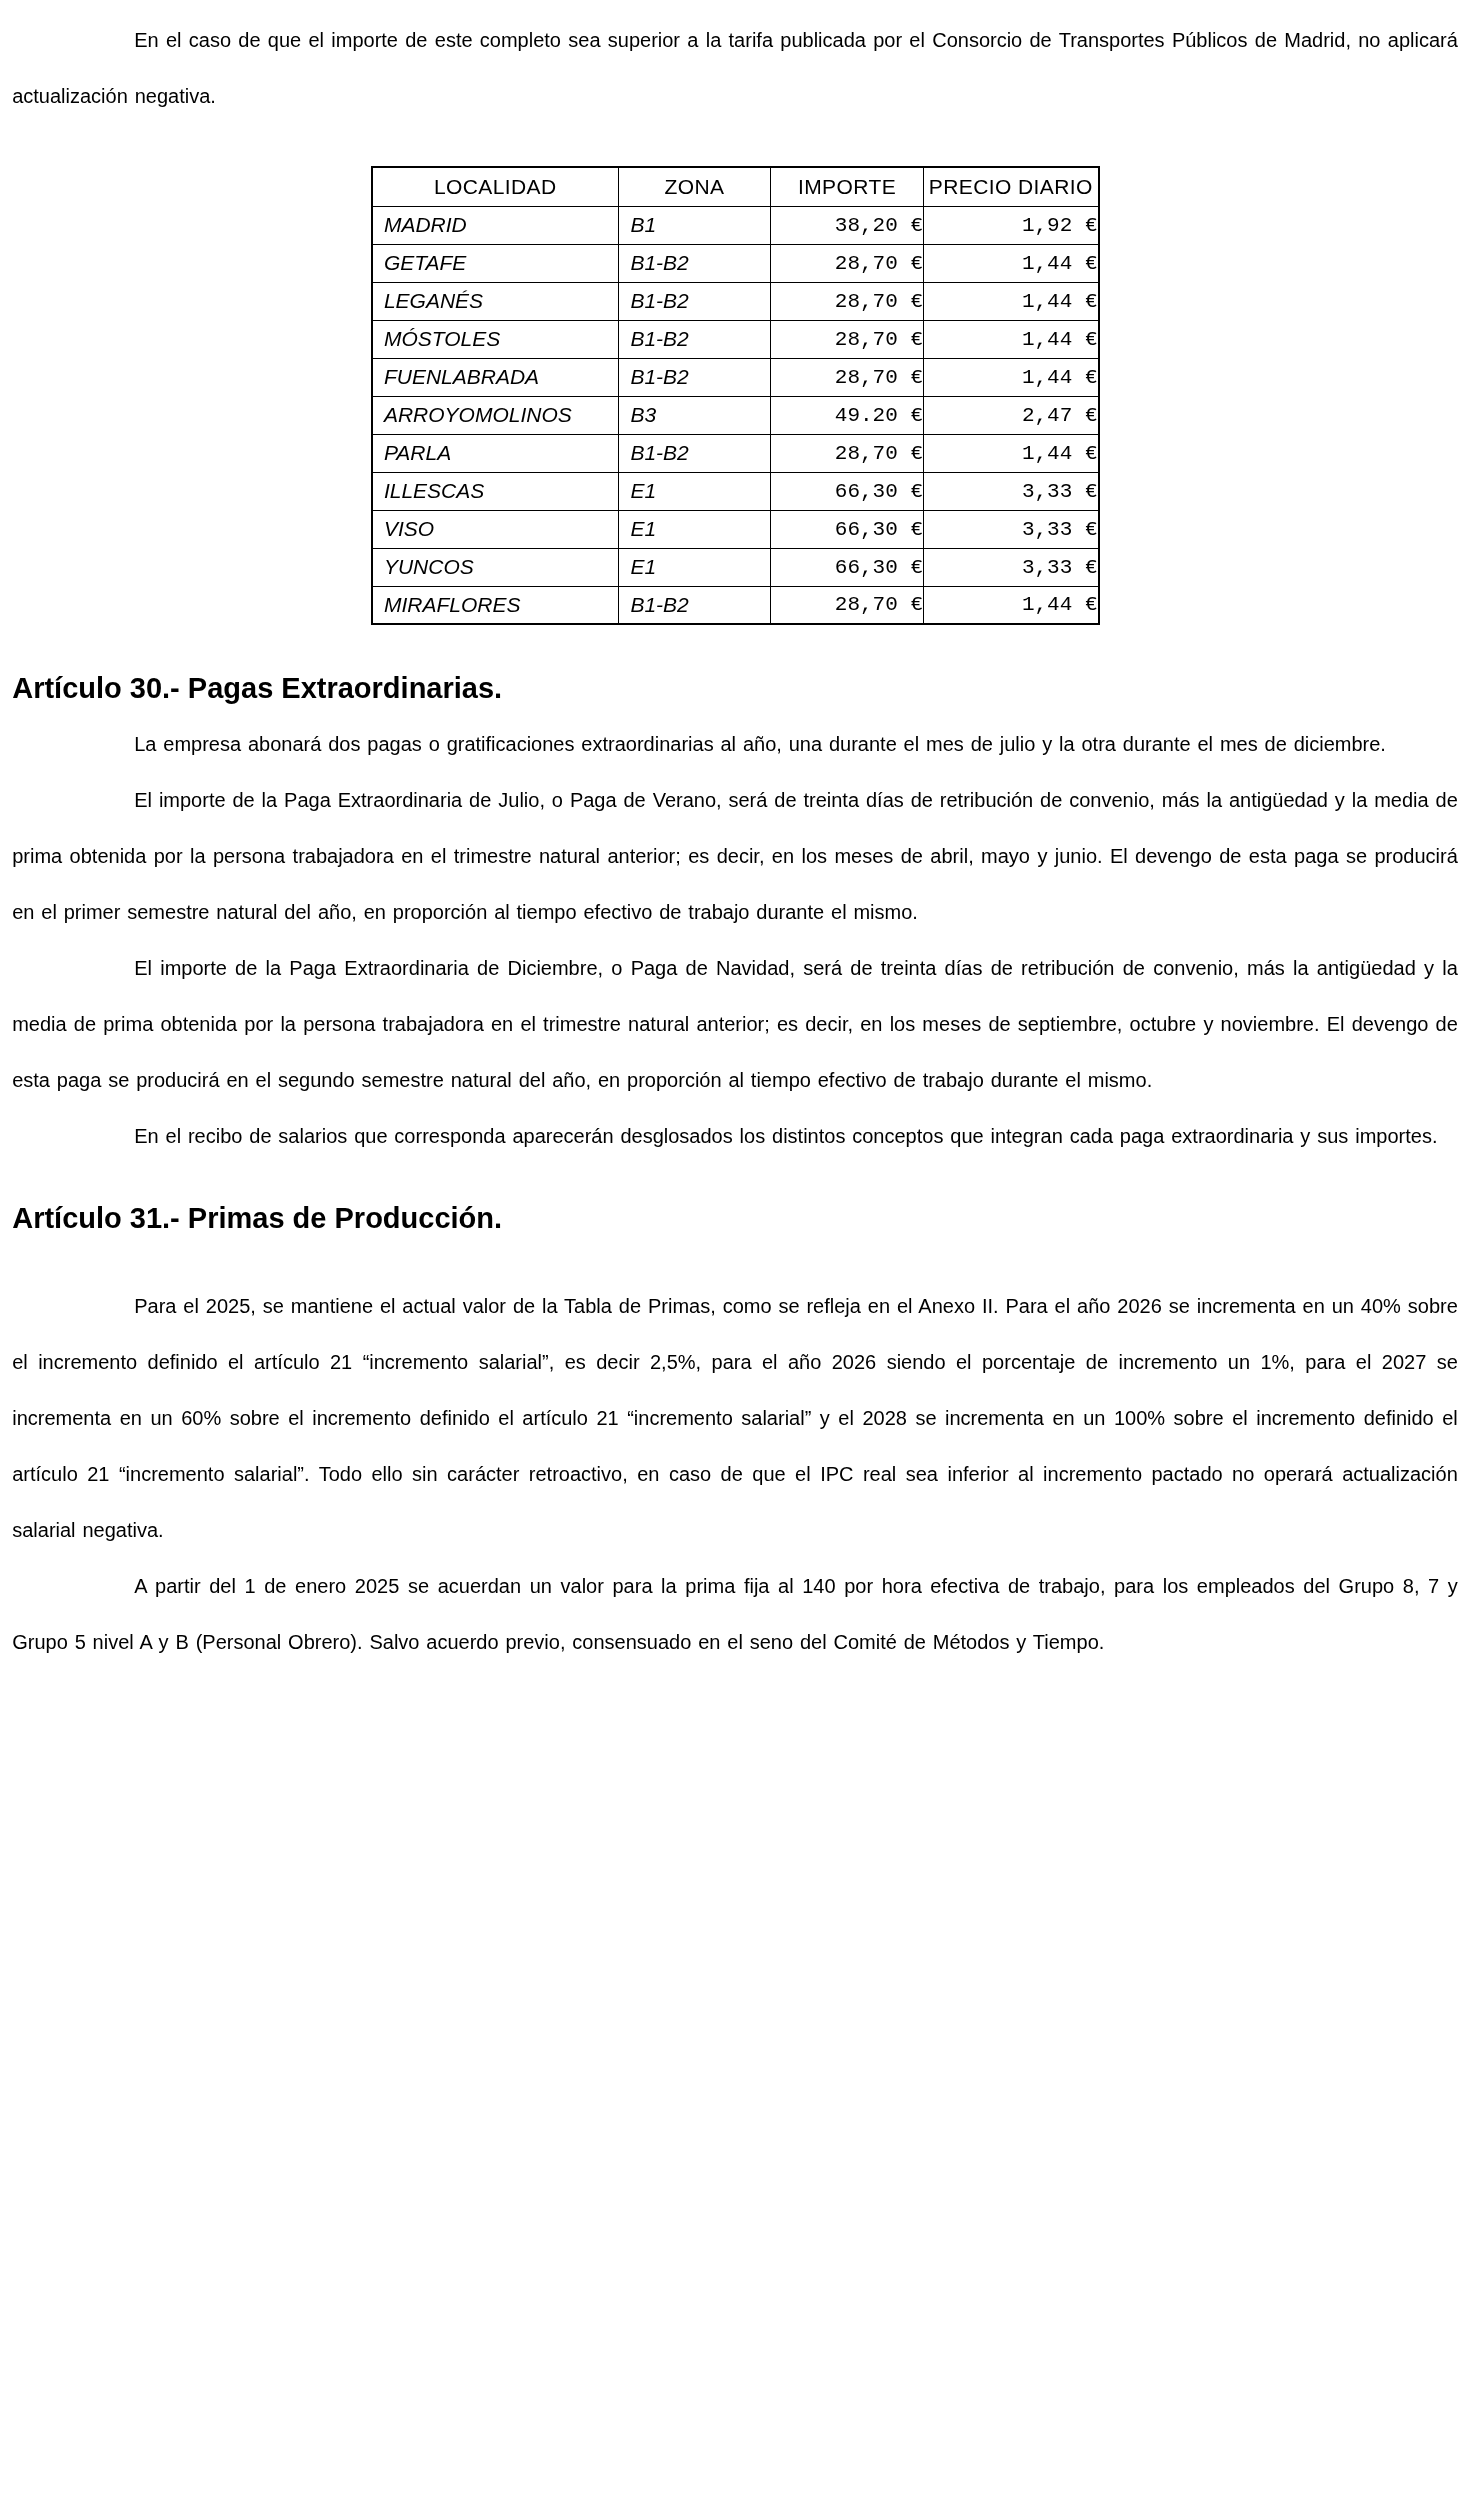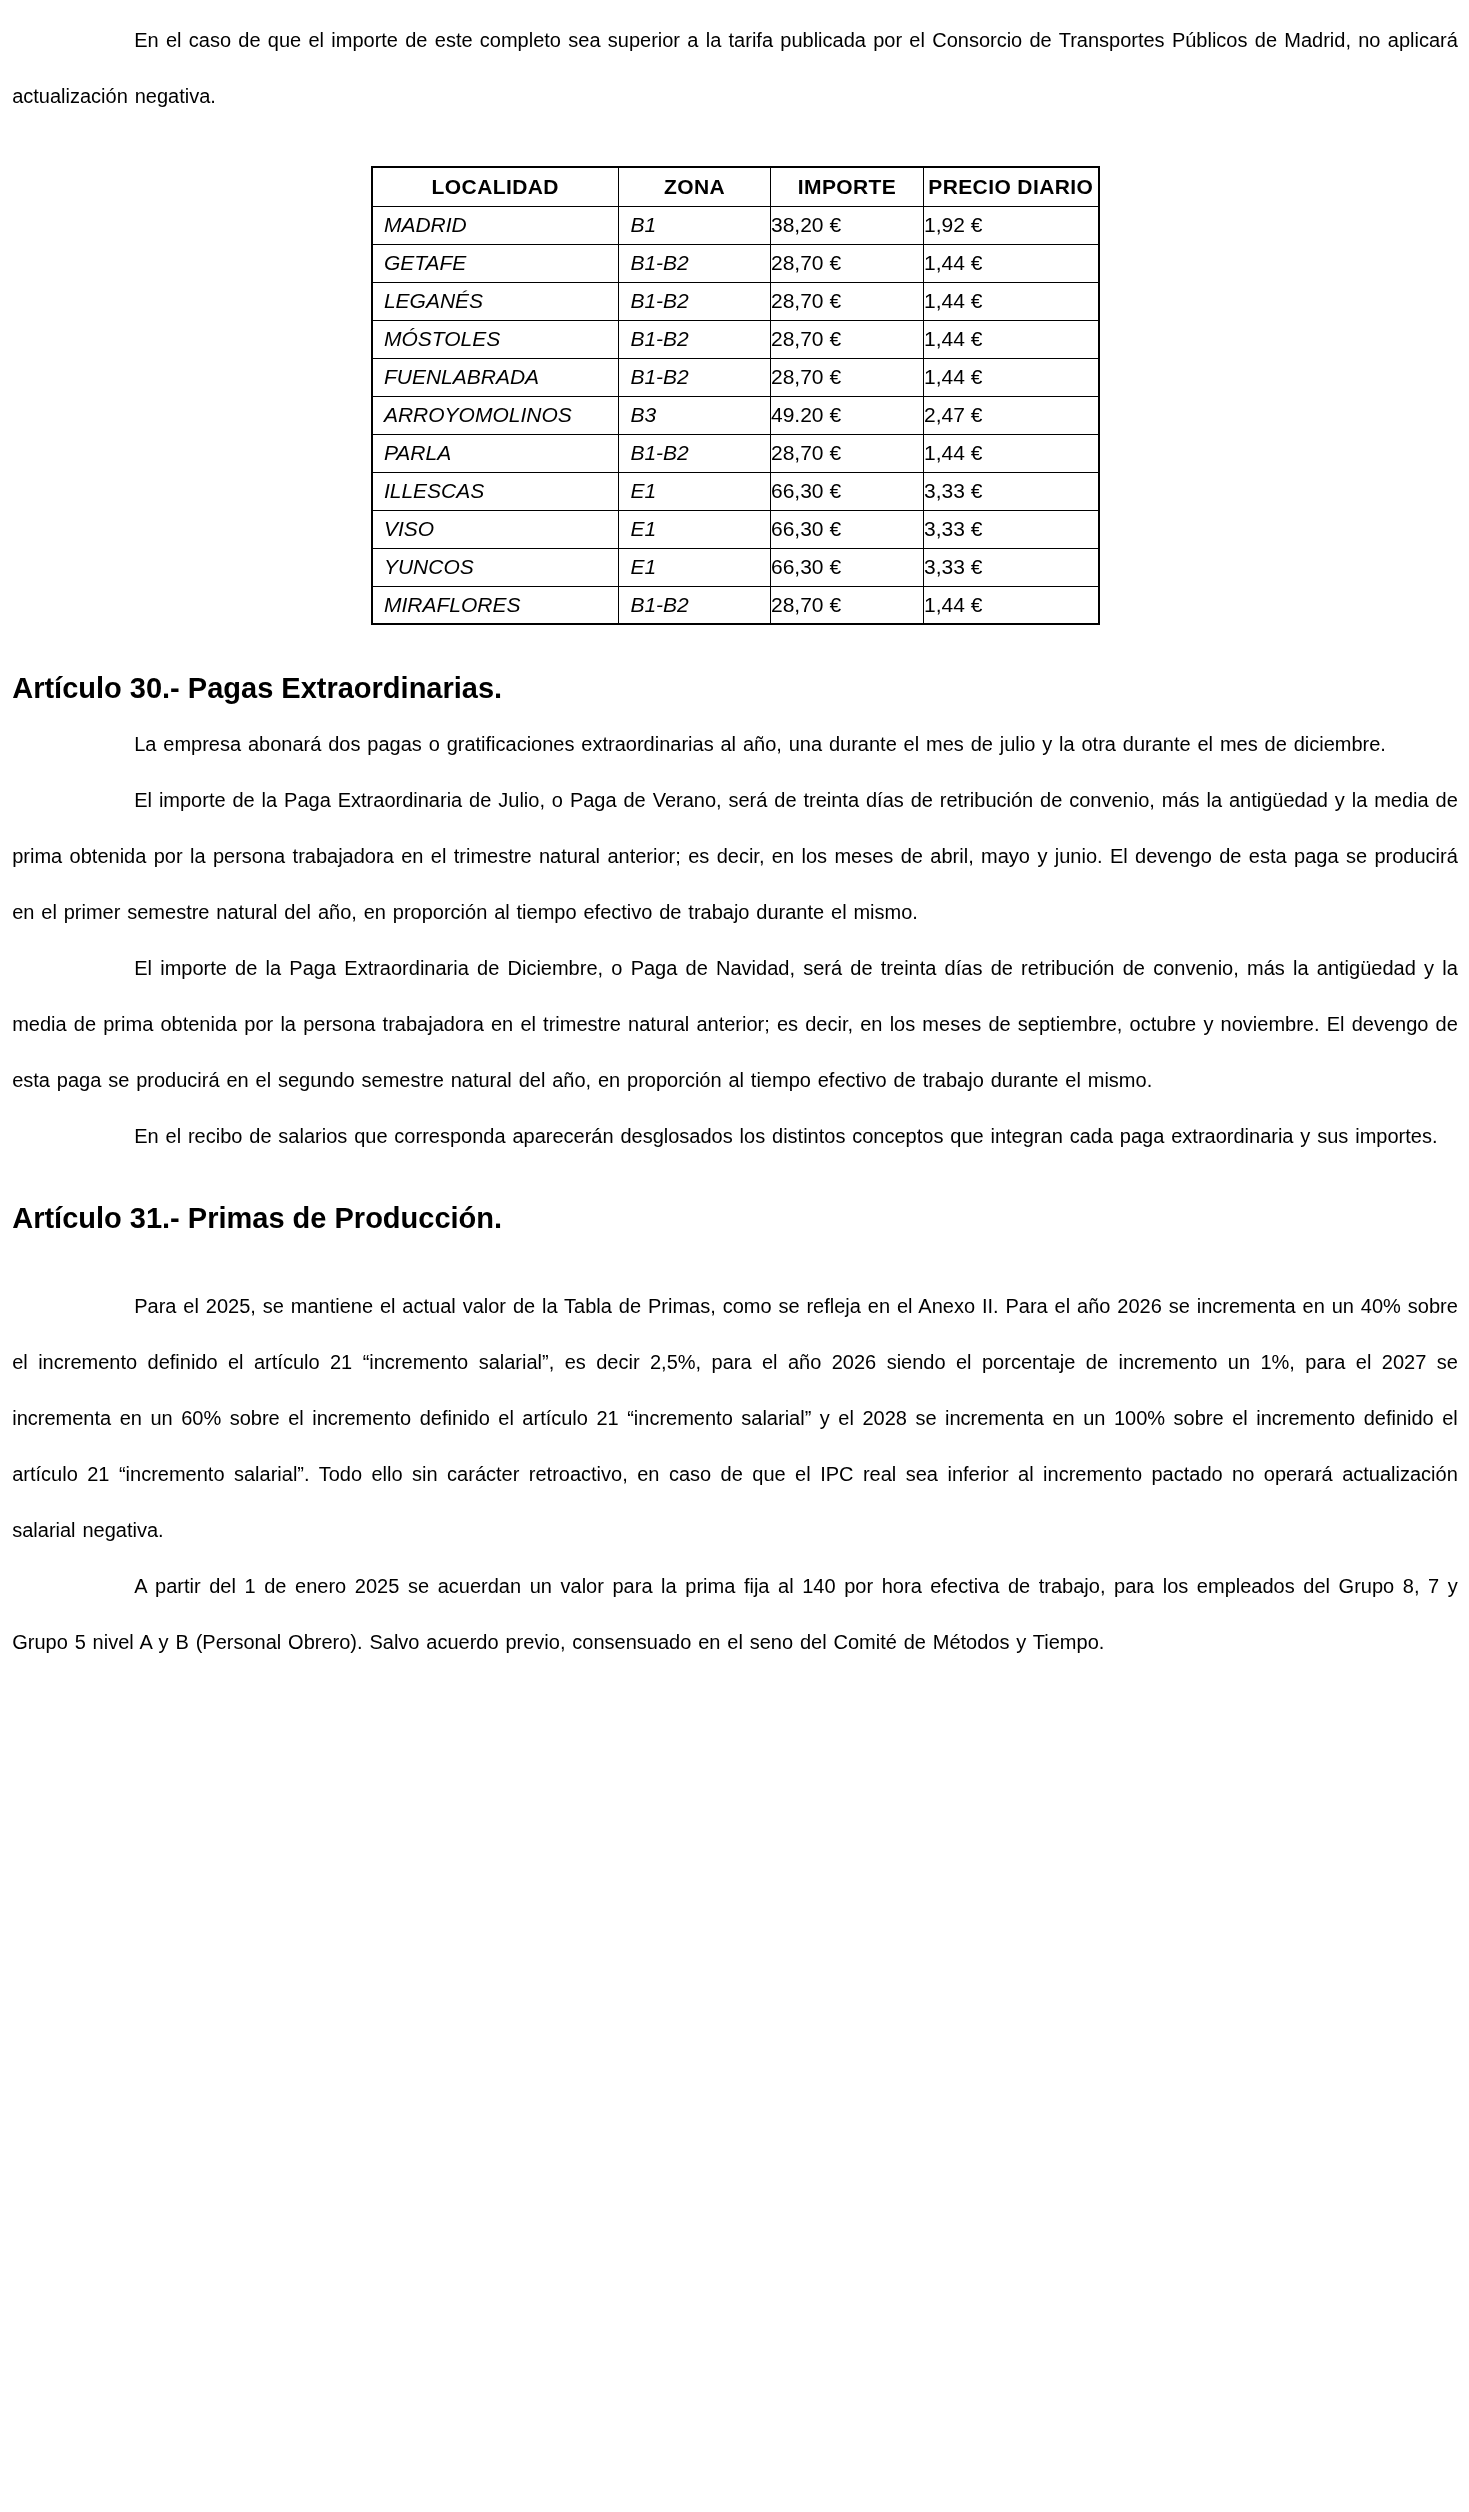--- a/index.html
+++ b/index.html
@@ -51,26 +51,26 @@
   .tarifa th, .tarifa td {
     border: 1.7px solid #000;
     font-size: 21px;
     padding: 0;
     vertical-align: middle;
     overflow: hidden;
     white-space: nowrap;
   }
   .tarifa th {
     height: 39px;
-    font-weight: bold;
+    font-weight: normal;
     letter-spacing: 0.4px;
   }
   .tarifa td { height: 38px; }
   .tarifa td.cell-left { text-align: left; padding-left: 11.4px; font-style: italic; }
-  .tarifa td.cell-center { text-align: left; }
+  .tarifa td.cell-center { text-align: right; font-family: Liberation Mono, monospace; }
 </style>
 </head>
 <body>
 
 <div class="doc">
 
   <p class="body-text">En el caso de que el importe de este completo sea superior a la tarifa publicada por el Consorcio de Transportes Públicos de Madrid, no aplicará actualización negativa.</p>
 
   <table class="tarifa">
     <colgroup>

